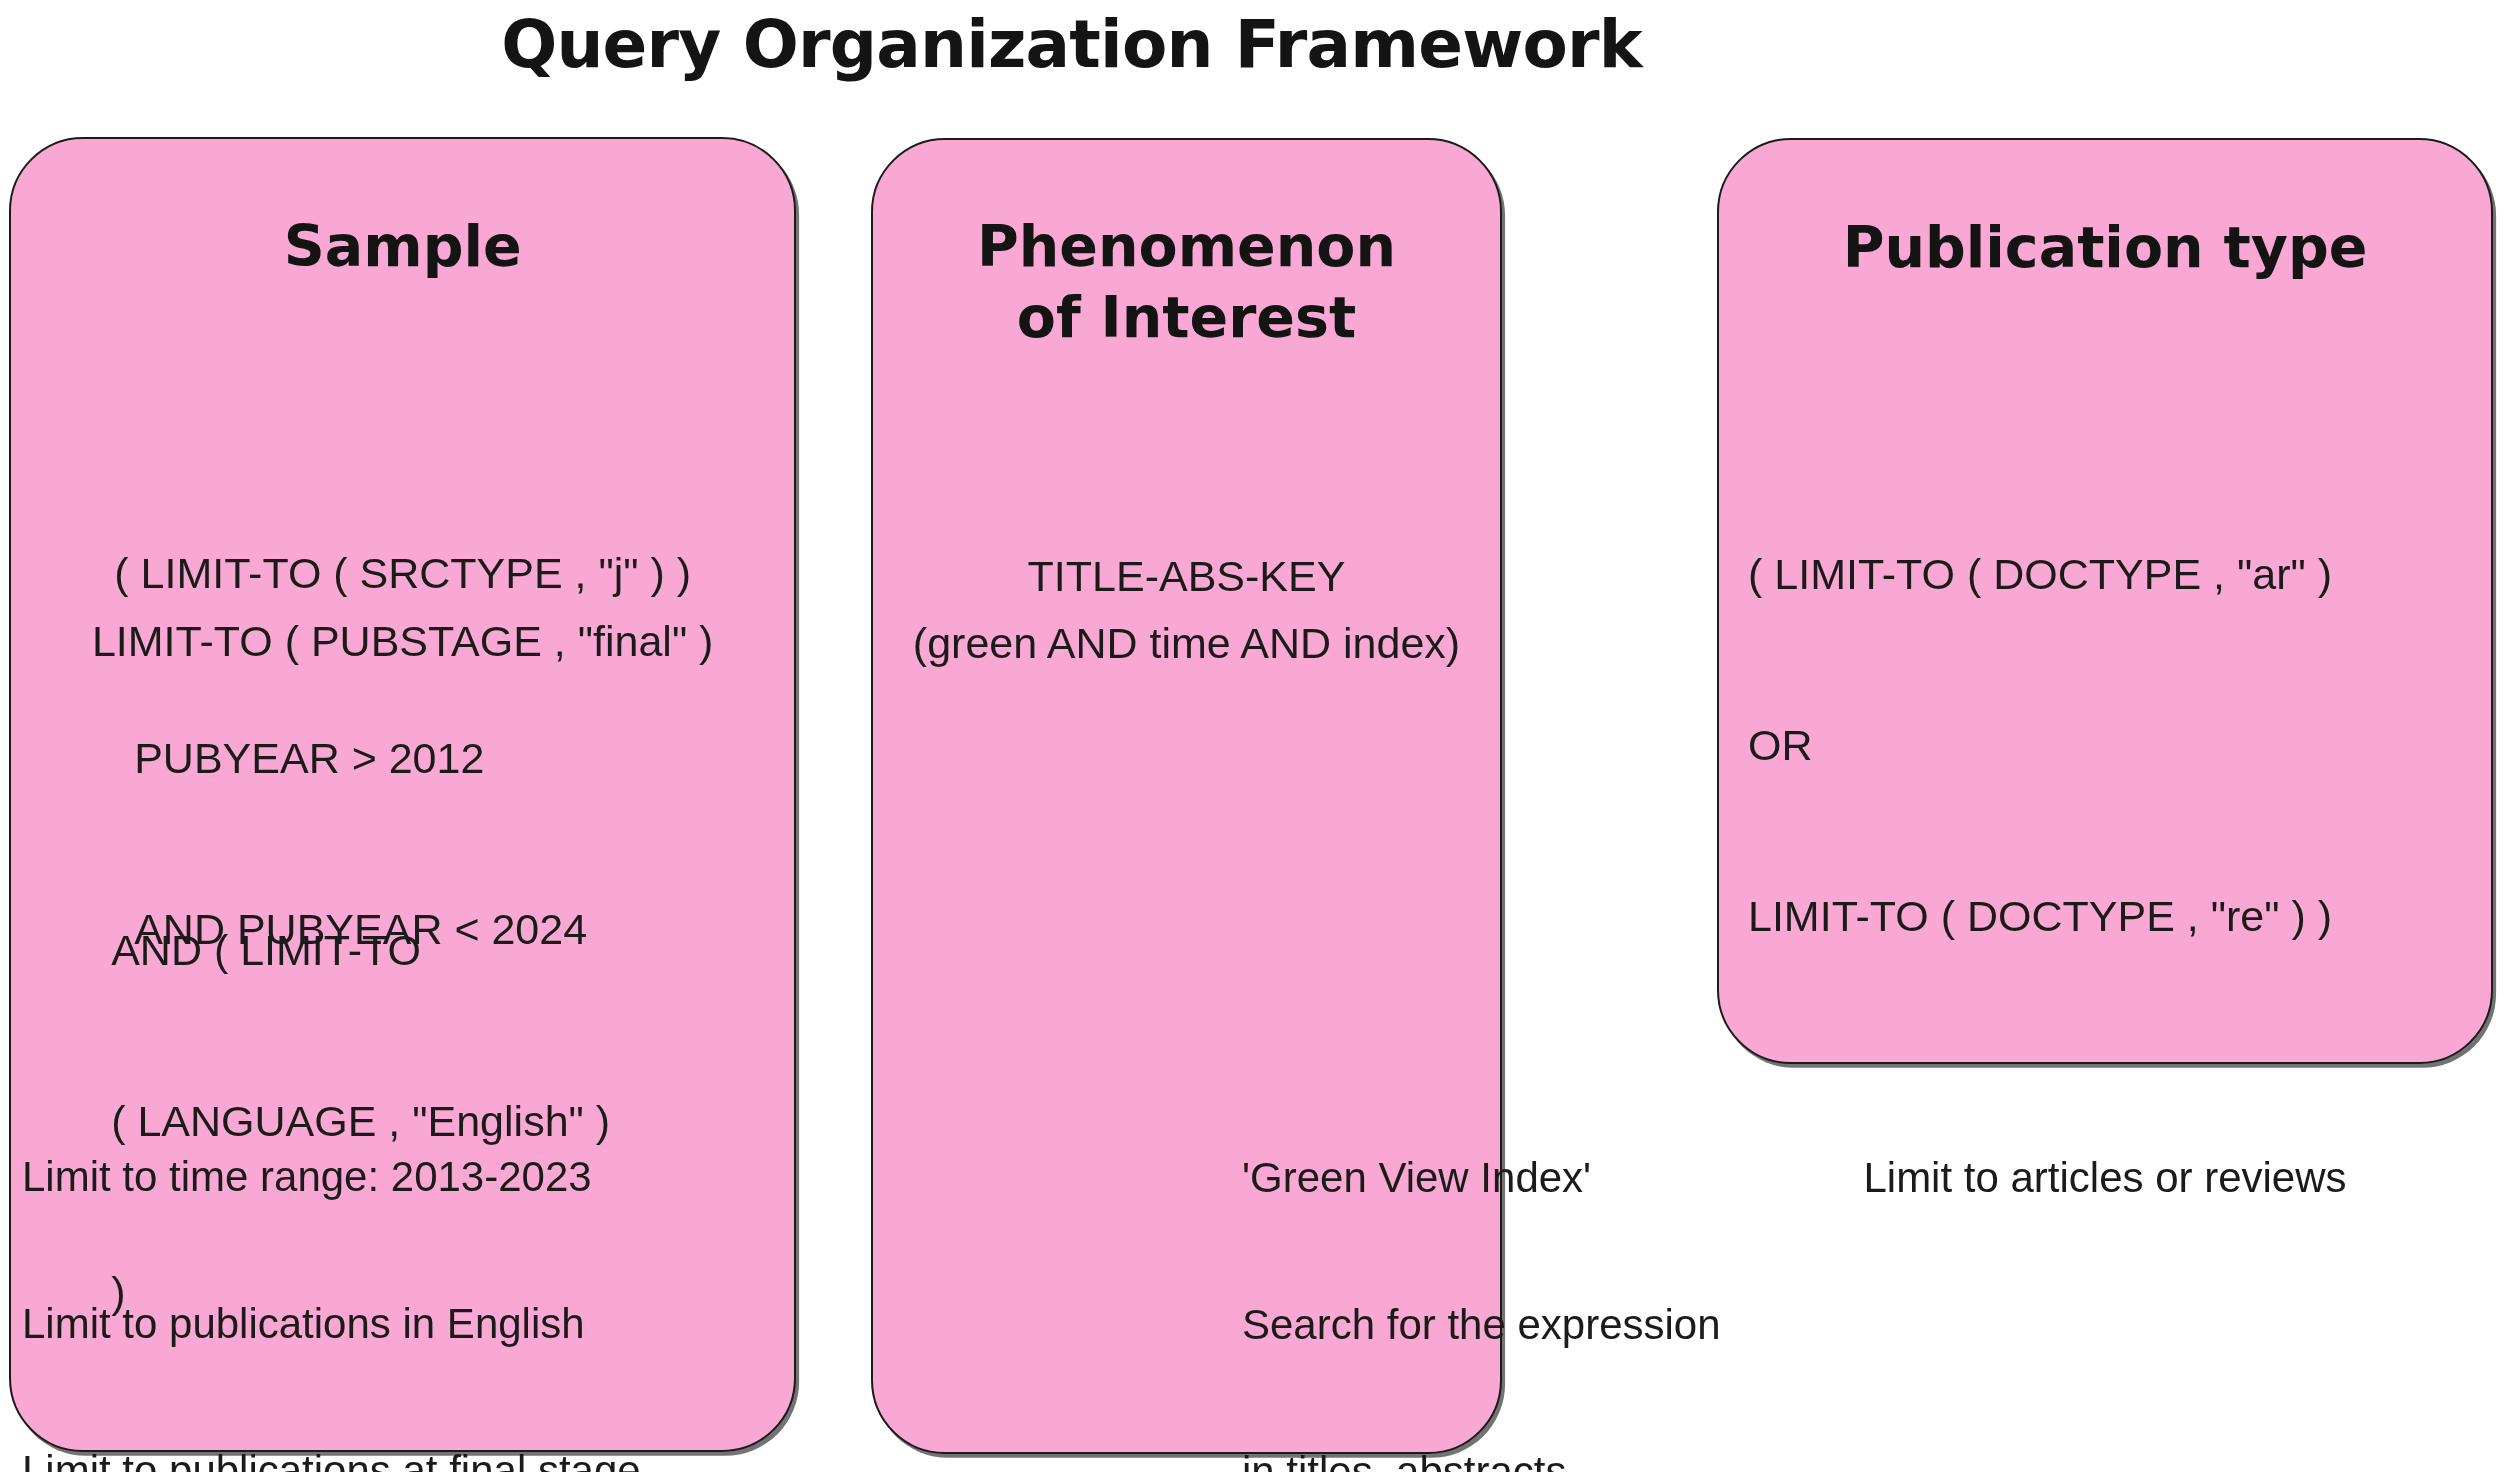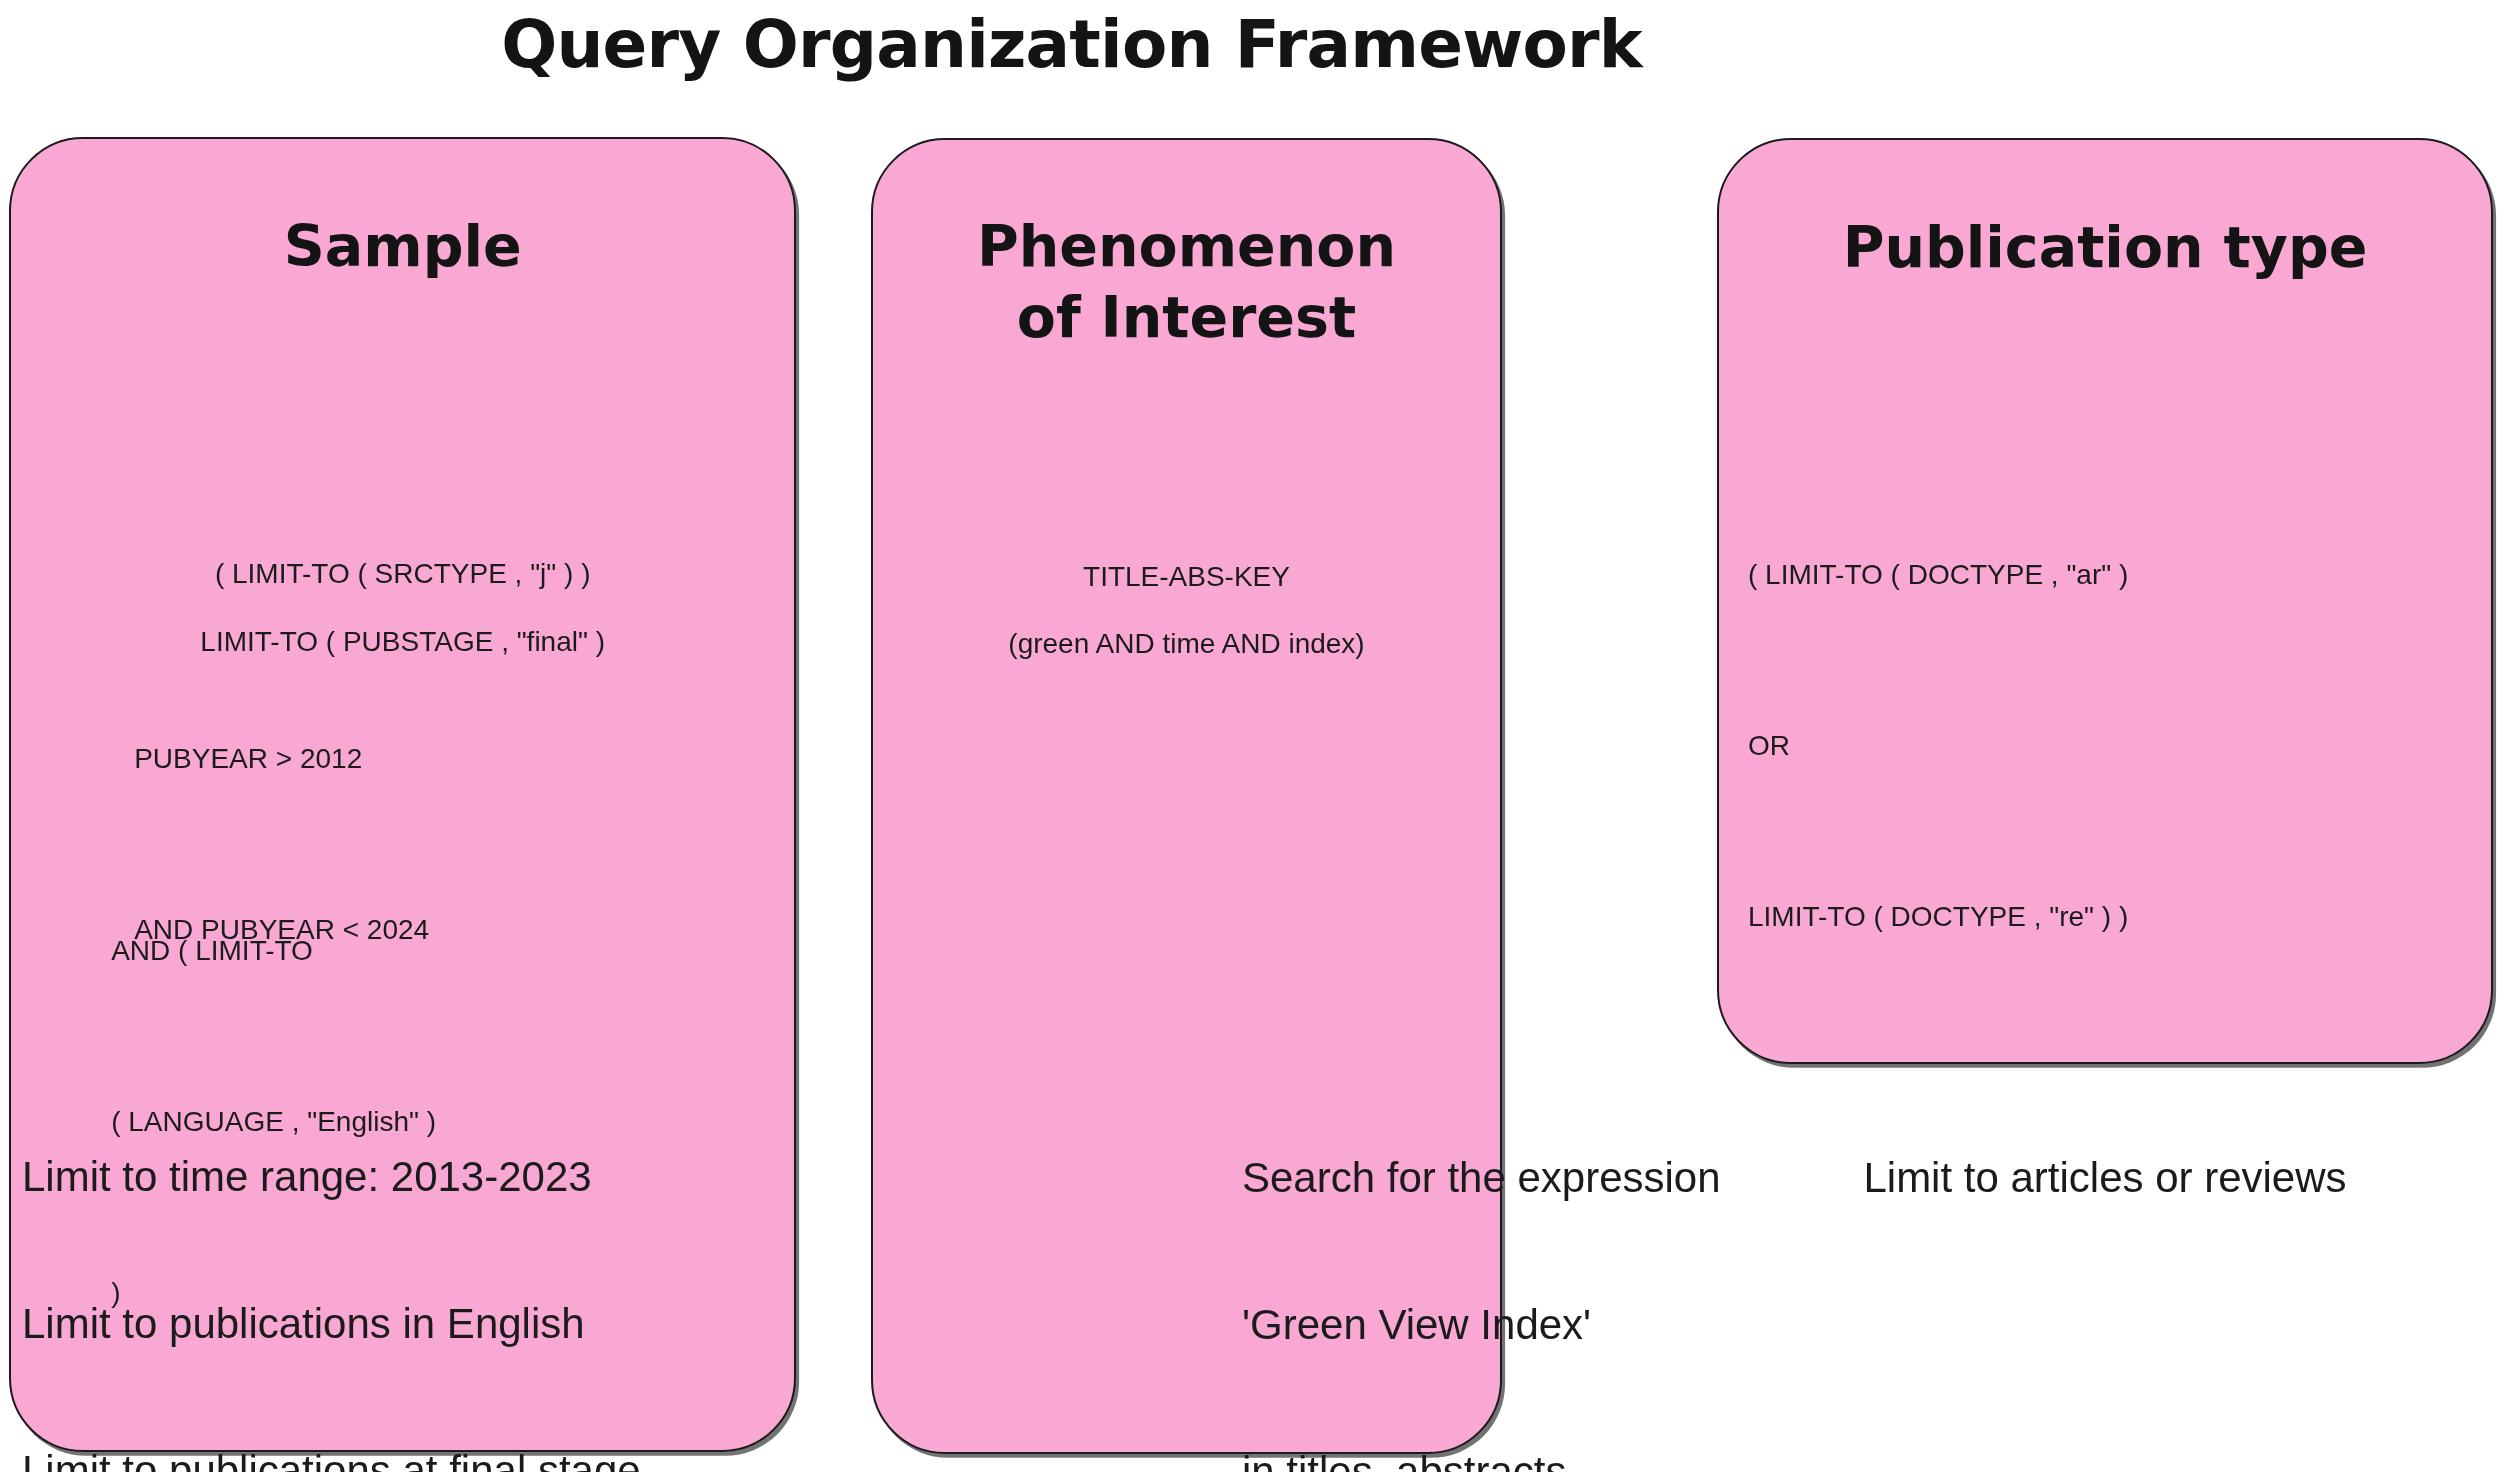--- a/index.html
+++ b/index.html
@@ -57,21 +57,21 @@
     line-height: 71px;
     color: #141414;
   }
   #heading-sample      { top: 72px; }
   #heading-phenomenon  { top: 71px; }
   #heading-publication { top: 72px; }
 
   
   .query-block {
     position: absolute;
-    font-size: 28px;
+    font-size: 43px;
     line-height: 57px;
     color: #1b1b1b;
     white-space: pre;
   }
   .query-block .qline { display: block; }
 
   
   #q-srctype   { left: 0;    top: 292px; width: 100%; text-align: center; }
   #q-pubstage  { left: 0;    top: 360px; width: 100%; text-align: center; }
   #q-pubyear   { left: 123px; top: 477px; }
@@ -143,22 +143,22 @@
 
   <div class="query-block" id="q-tabkey">
     <span class="qline">TITLE-ABS-KEY</span>
   </div>
 
   <div class="query-block" id="q-greenview">
     <span class="qline">(green AND time AND index)</span>
   </div>
 
   <div class="desc-block" id="desc-phenomenon">
+    <span class="dline">'Green View Index'</span>
     <span class="dline">Search for the expression</span>
-    <span class="dline">'Green View Index'</span>
     <span class="dline">in titles, abstracts,</span>
     
   </div>
 </div>
 
 <div class="panel" id="panel-publication">
 
   <div class="panel-heading" id="heading-publication">Publication type</div>
 
   <div class="query-block" id="q-doctype">

